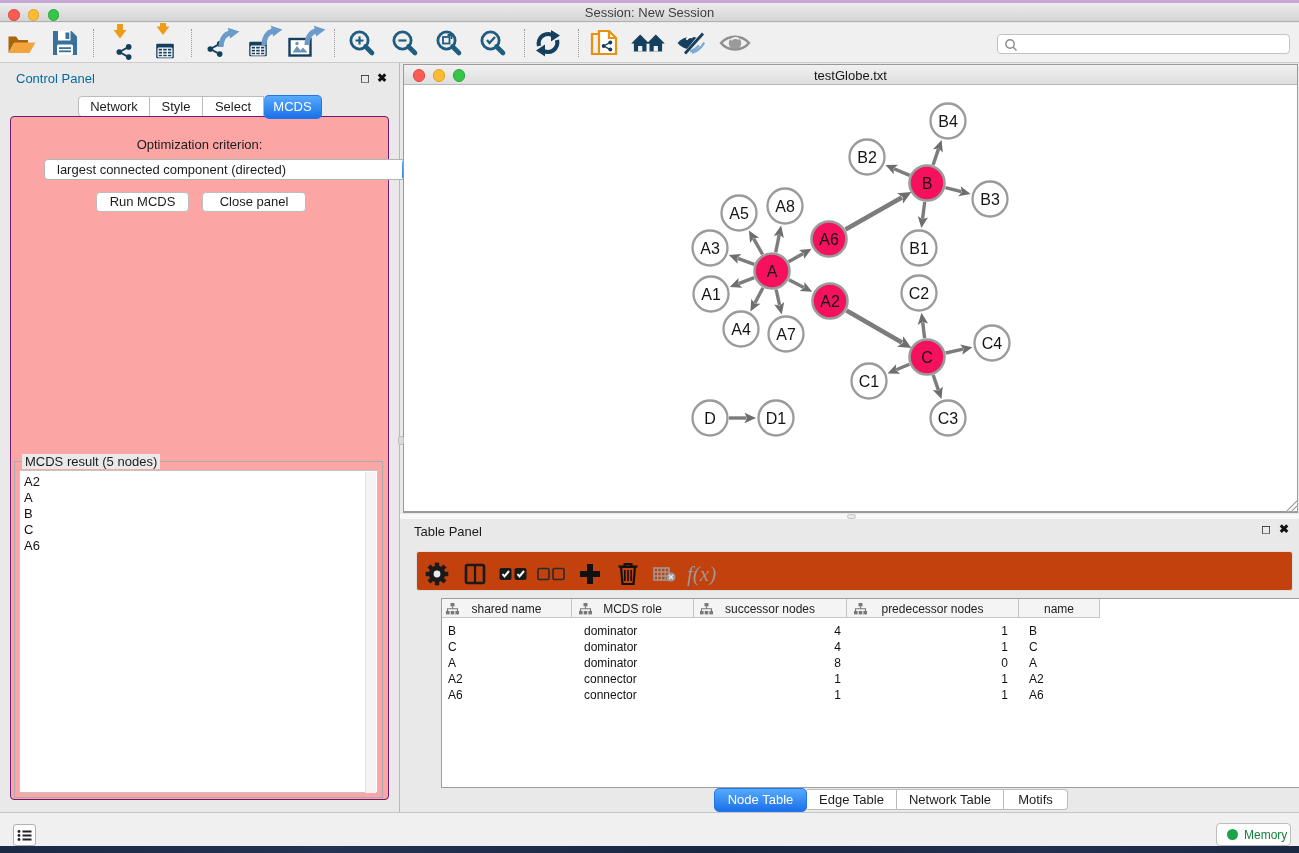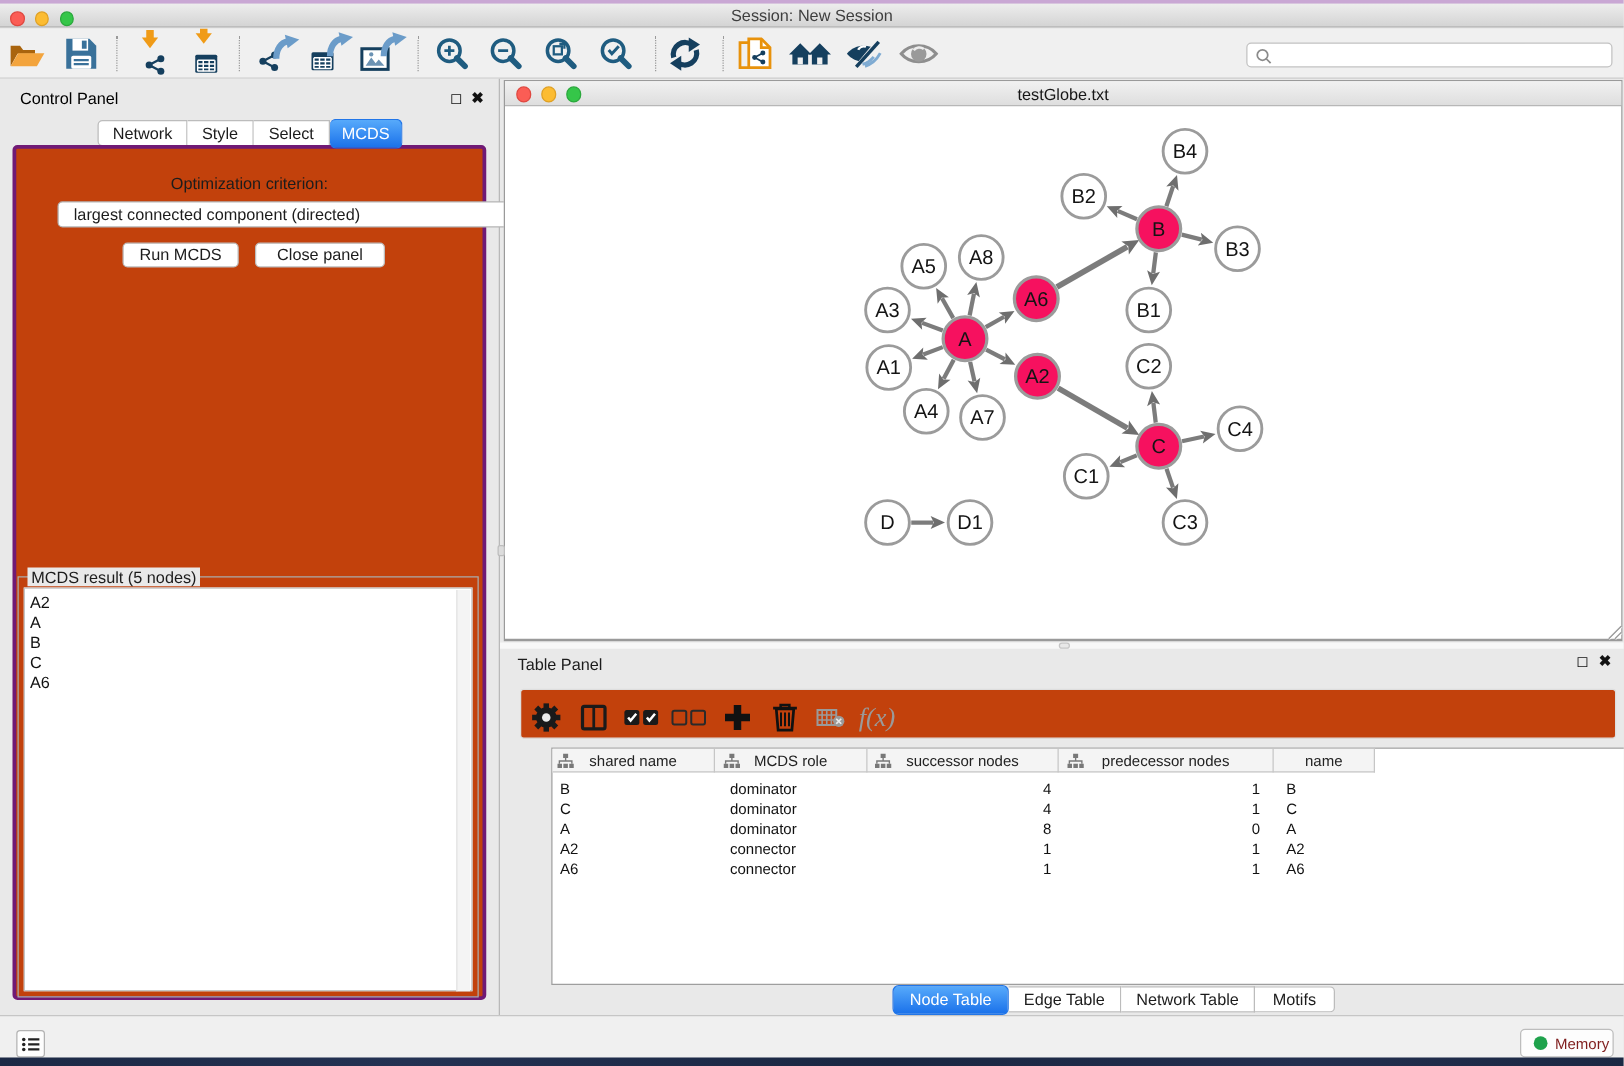--- a/index.html
+++ b/index.html
@@ -17,30 +17,30 @@
 #toolbar { left:0; top:23px; width:1299px; height:40px; background:#f0f0f0;
   border-bottom:1px solid #cbcbcb; }
 .sep { position:absolute; top:6px; height:28px; width:0;
   border-left:1px dotted #9a9a9a; }
 #searchbox { position:absolute; left:997px; top:11px; width:293px; height:20px;
   background:#fff; border:1px solid #c2c2c2; border-radius:4px; }
 
 
 #cpanel { left:0; top:63px; width:400px; height:749px; background:#e9e9e9;
   border-right:1px solid #b9b9b9; }
-#cpanel .hdr { position:absolute; left:16px; top:8px; font-size:13px; color:#000000; }
+#cpanel .hdr { position:absolute; left:16px; top:8px; font-size:13px; color:#0369a1; }
 .winbtn { position:absolute; top:10px; font-size:12px; color:#111; line-height:10px; }
 .tabs { position:absolute; display:flex; font-size:13px; }
 .tab { background:#fff; border:1px solid #bcbcbc; border-left:none; color:#1c1c1c;
   display:flex; align-items:center; justify-content:center; height:21px;text-align:right; }
 .tab.first { border-left:1px solid #bcbcbc; border-radius:4px 0 0 4px; }
 .tab.last { border-radius:0 4px 4px 0; }
 .tab.active { background:linear-gradient(#57aafb,#1a71ea); color:#fff; border-color:#2276e8; position:relative; top:-1.5px; height:24px; border-radius:5px; z-index:3; }
 #cpbody { position:absolute; left:10px; top:53px; width:379px; height:684px;
-  border:3px solid #701a75; border-radius:4px; background:#c2410c; }
+  border:1px solid #701a75; border-radius:4px; background:#fca5a5; }
 #optlabel { position:absolute; left:0; width:100%; top:20px; text-align:center;
   font-size:13px; color:#1c1c1c; }
 #combo { position:absolute; left:33px; top:42px; width:376px; height:21px;
   background:#fff; border:1px solid #b5b5b5; border-radius:4px; font-size:13px;
   color:#1c1c1c; line-height:19px; padding-left:12px; }
 #combo .step { position:absolute; right:-1px; top:-1px; width:18px; height:21px;
   border-radius:4px; background:linear-gradient(#6cb3f9,#2271e9); }
 .btn { position:absolute; top:75px; height:20px; background:#fff;
   border:1px solid #bdbdbd; border-radius:4px; font-size:13px; color:#1c1c1c;
   text-align:center; line-height:18px; }
@@ -79,21 +79,21 @@
 
 #btabs { position:absolute; display:flex; font-size:13px;margin-left:43px; }
 
 
 #statusbar { left:0; top:812px; width:1299px; height:34px; background:#f0f0f0;
   border-top:1px solid #c6c6c6; }
 #listbtn { position:absolute; left:13px; top:11px; width:23px; height:22px;
   background:#fdfdfd; border:1px solid #b2b2b2; border-radius:3px; }
 #membtn { position:absolute; left:1216px; top:10px; width:75px; height:23px;
   background:#fdfdfd; border:1px solid #bdbdbd; border-radius:4px; font-size:12px;
-  color:#7f1d1d; }
+  color:#15803d; }
 #navy { left:0; top:846px; width:1299px; height:7px;
   background:linear-gradient(90deg,#1c2945,#243253 25%,#1a2742 55%,#232f4f 80%,#1b2843); }
 </style>
 </head>
 <body>
 <div class="abs" id="deskstrip"></div>
 <div class="abs" id="titlebar">
   <div class="tl" style="left:8px;background:#fb5d55;border:0.5px solid #df4840;"></div>
   <div class="tl" style="left:27.5px;background:#fcbc32;border:0.5px solid #dfa024;"></div>
   <div class="tl" style="left:47.5px;background:#35c649;border:0.5px solid #2aa83c;"></div>

